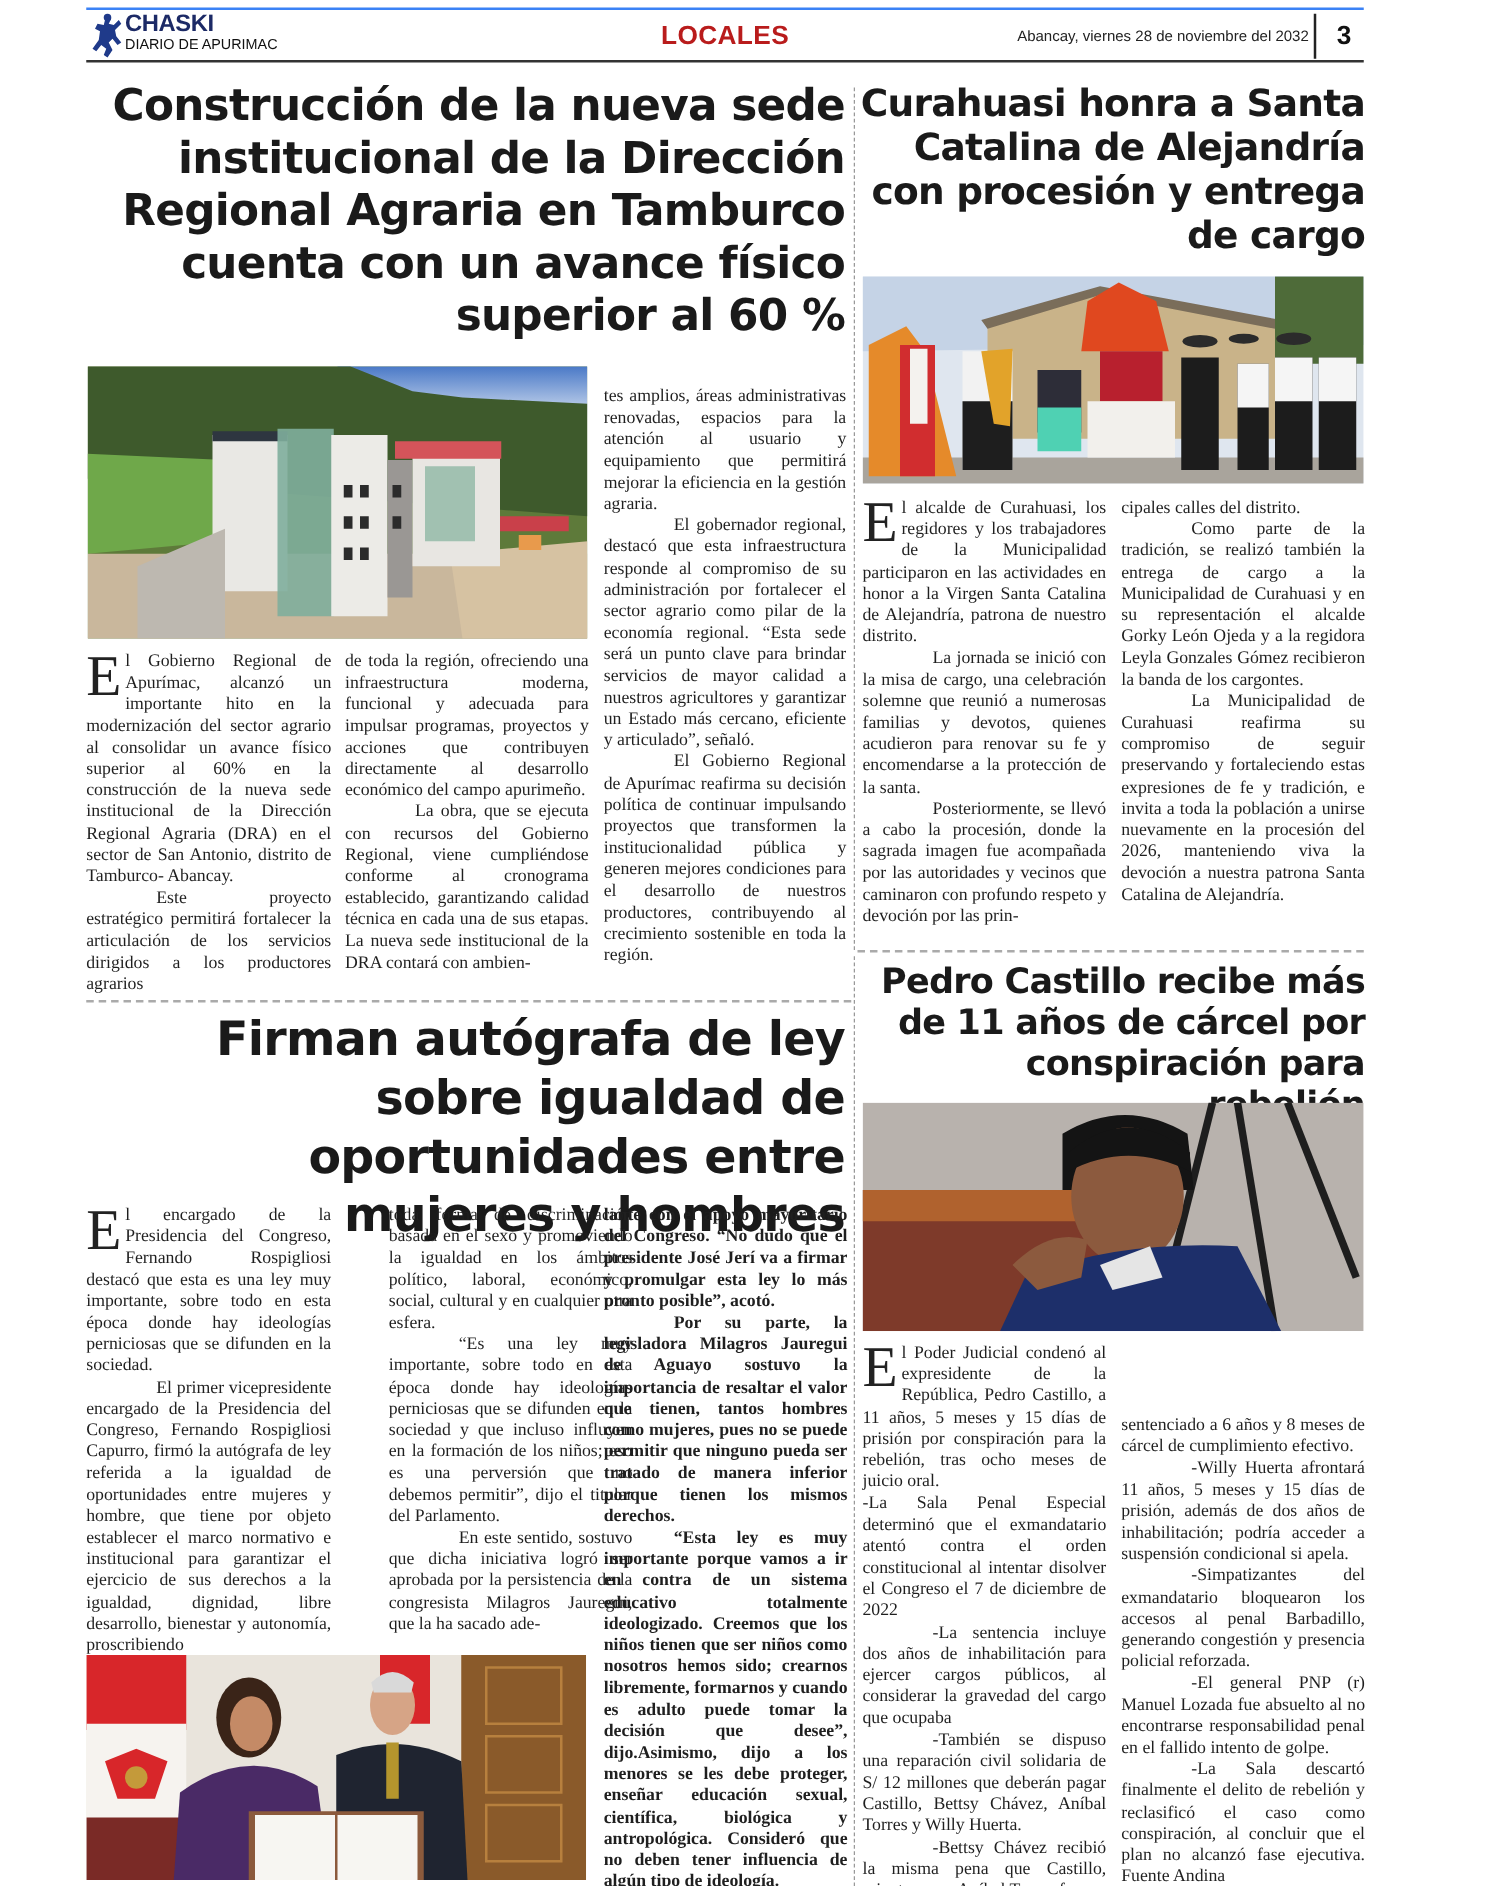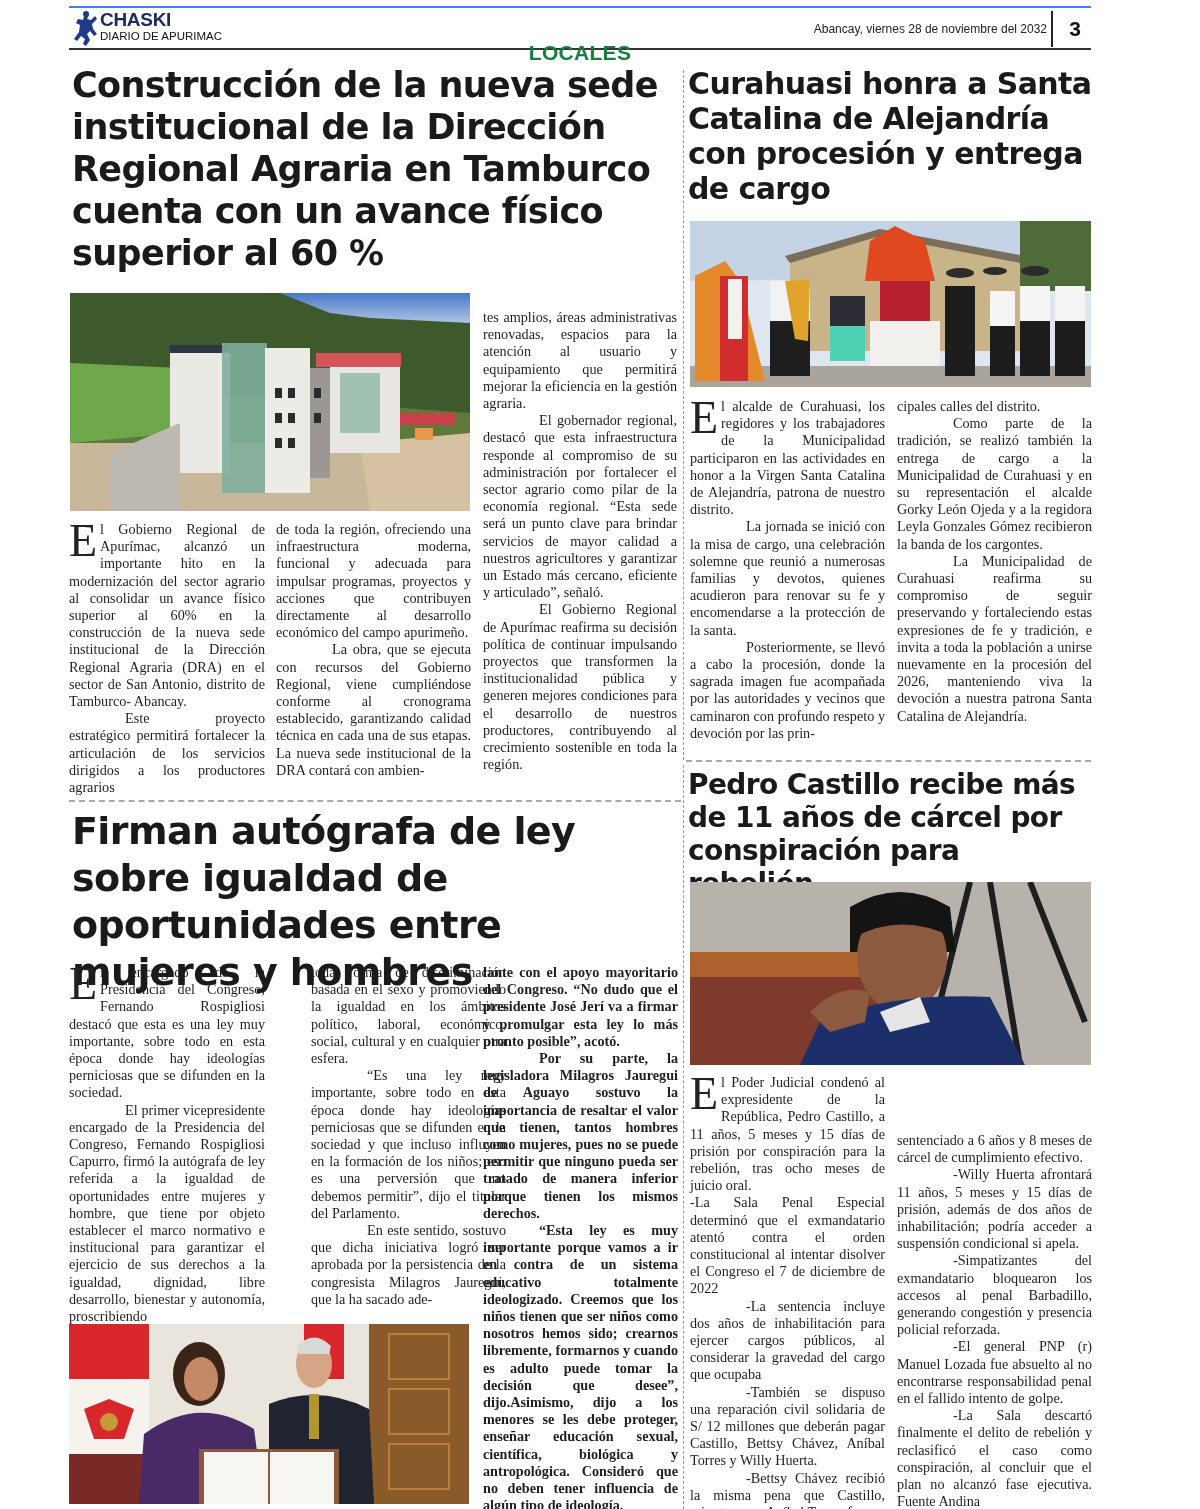--- a/index.html
+++ b/index.html
@@ -7,31 +7,31 @@
   body { position: relative; font-family: "Liberation Serif", "DejaVu Serif", serif; color: #1a1a1a; }
 
   
   .masthead { position: absolute; left: 69px; top: 6px; width: 1022px; height: 44px;
     border-top: 2px solid #3b82f6; border-bottom: 2px solid #333; }
   .logo { position: absolute; left: 2px; top: 2px; width: 28px; height: 38px; }
   .brand { position: absolute; left: 31px; top: 3px; font-family: "Liberation Sans", sans-serif; }
   .brand .name { font-size: 19px; font-weight: bold; color: #1c2a66; line-height: 18px; letter-spacing: -0.3px; }
   .brand .sub { font-size: 11.5px; color: #111; line-height: 14px; }
   .section { position: absolute; left: 0; right: 0; top: 9px; text-align: center;
-    font-family: "Liberation Sans", sans-serif; font-weight: bold; font-size: 21px; color: #15803d; letter-spacing: 0.3px; margin-top: 24px; }
+    font-family: "Liberation Sans", sans-serif; font-weight: bold; font-size: 21px; color: #b91c1c; letter-spacing: 0.3px; }
   .dateline { position: absolute; right: 44px; top: 14px; font-family: "Liberation Sans", sans-serif; font-size: 12px; color: #222; }
   .pgsep { position: absolute; right: 38px; top: 3px; width: 2px; height: 36px; background: #222; }
   .pgnum { position: absolute; right: 10px; top: 9px; font-family: "Liberation Sans", sans-serif; font-weight: bold; font-size: 21px; color: #111; }
 
   
   .vdiv { position: absolute; border-left: 1px dashed #999; width: 0; }
   .hdiv { position: absolute; border-top: 2px dashed #aaa; height: 0; }
 
   
-  .headline { position: absolute; text-align: left; font-family: "DejaVu Sans", "Liberation Sans", sans-serif;
+  .headline { position: absolute; text-align: right; font-family: "DejaVu Sans", "Liberation Sans", sans-serif;
     font-weight: bold; color: #1a1a1a; letter-spacing: -0.6px; }
 
   
   .photo { position: absolute; overflow: hidden; }
   .photo svg { width: 100%; height: 100%; display: block; }
 
   
   .col { position: absolute; font-size: 14.2px; line-height: 17.2px; text-align: justify; hyphens: manual; color: #1f1f1f; }
   .col p { margin: 0; }
   .col p.ind { text-indent: 56px; }

